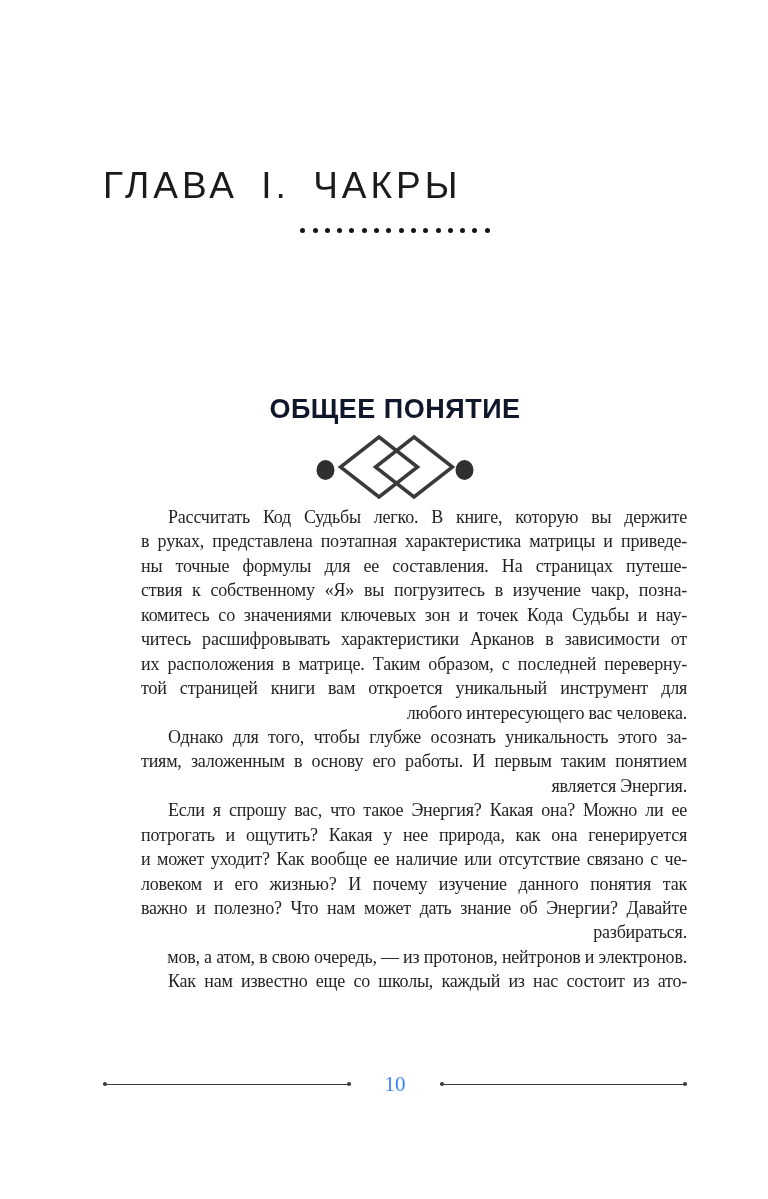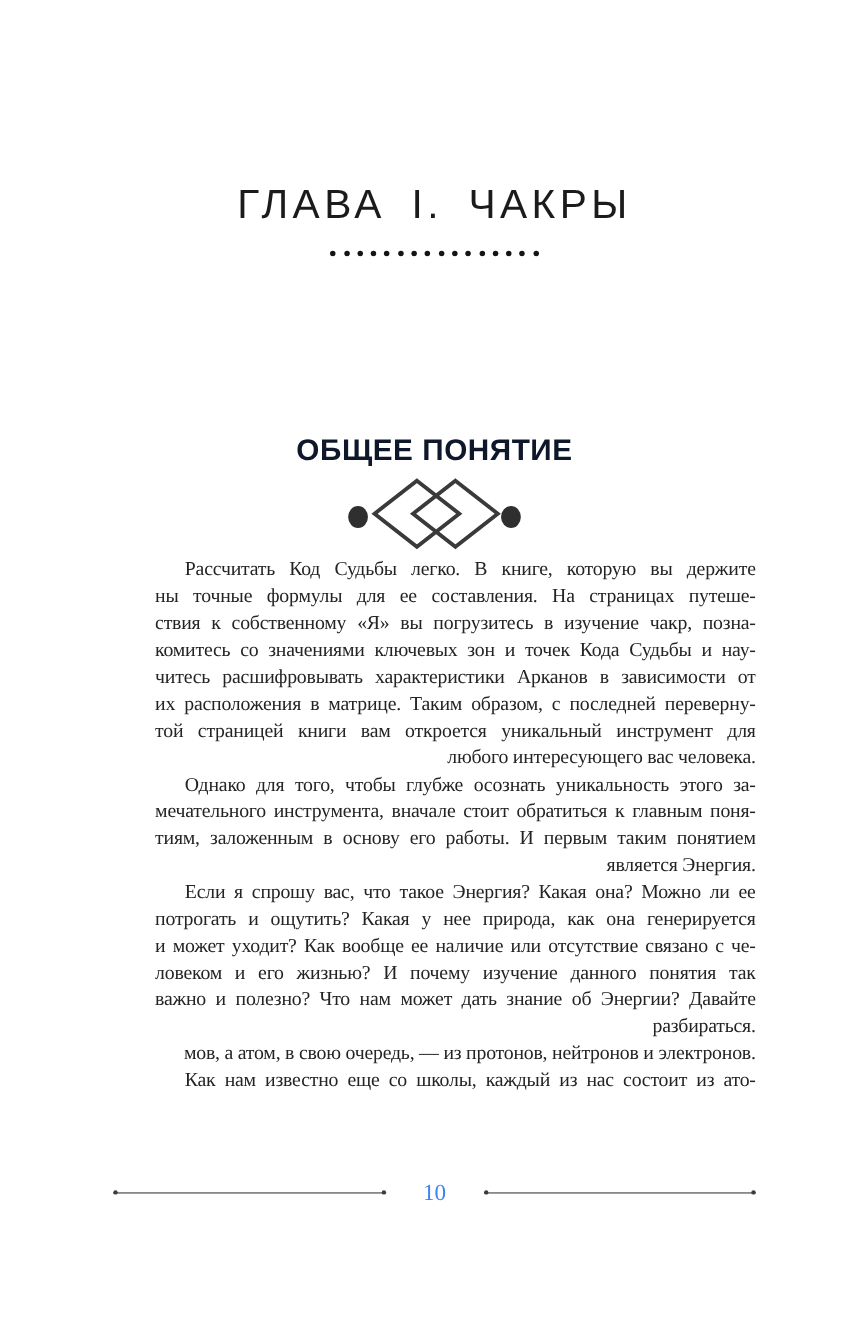--- a/index.html
+++ b/index.html
@@ -8,21 +8,21 @@
     width:768px;
     height:1199px;
     background:#ffffff;
     overflow:hidden;
     color:#222222;
   }
   
   .chapter-title{
     position:absolute;
     top:164px; left:103px; width:584px;
-    text-align:center;
+    text-align:left;
     font-family:"Liberation Sans", sans-serif;
     font-weight:400;
     font-size:37px;
     line-height:44px;
     letter-spacing:4px;
     word-spacing:9px;
     color:#1b1b1b;
   }
   
   .dots-row{
@@ -122,31 +122,31 @@
   <svg class="ornament" viewBox="0 0 158 80" aria-hidden="true">
     <ellipse cx="9.5" cy="43" rx="9" ry="10" fill="#2f2f2f"></ellipse>
     <polygon points="63,10 101.5,40 63,70 24.5,40" fill="none" stroke="#3a3a3a" stroke-width="3.5"></polygon>
     <polygon points="98,10 136.5,40 98,70 59.5,40" fill="none" stroke="#3a3a3a" stroke-width="3.5"></polygon>
     <ellipse cx="148.5" cy="43" rx="9" ry="10" fill="#2f2f2f"></ellipse>
   </svg>
 
   <div class="body-text">
       <div class="para">
         <div class="line jline indent">Рассчитать Код Судьбы легко. В книге, которую вы держите</div>
+        <div class="line jline">в руках, представлена поэтапная характеристика матрицы и приведе-</div>
         <div class="line jline">ны точные формулы для ее составления. На страницах путеше-</div>
         <div class="line jline">ствия к собственному «Я» вы погрузитесь в изучение чакр, позна-</div>
         <div class="line jline">комитесь со значениями ключевых зон и точек Кода Судьбы и нау-</div>
         <div class="line jline">читесь расшифровывать характеристики Арканов в зависимости от</div>
         <div class="line jline">их расположения в матрице. Таким образом, с последней переверну-</div>
         <div class="line jline">той страницей книги вам откроется уникальный инструмент для</div>
         <div class="line last">любого интересующего вас человека.</div>
       </div>
       <div class="para">
         <div class="line jline indent">Однако для того, чтобы глубже осознать уникальность этого за-</div>
-        <div class="line jline">мечательного инструмента, вначале стоит обратиться к главным поня-</div>
         <div class="line jline">тиям, заложенным в основу его работы. И первым таким понятием</div>
         <div class="line last">является Энергия.</div>
       </div>
       <div class="para">
         <div class="line jline indent">Если я спрошу вас, что такое Энергия? Какая она? Можно ли ее</div>
         <div class="line jline">потрогать и ощутить? Какая у нее природа, как она генерируется</div>
         <div class="line jline">и может уходит? Как вообще ее наличие или отсутствие связано с че-</div>
         <div class="line jline">ловеком и его жизнью? И почему изучение данного понятия так</div>
         <div class="line jline">важно и полезно? Что нам может дать знание об Энергии? Давайте</div>
         <div class="line last">разбираться.</div>

